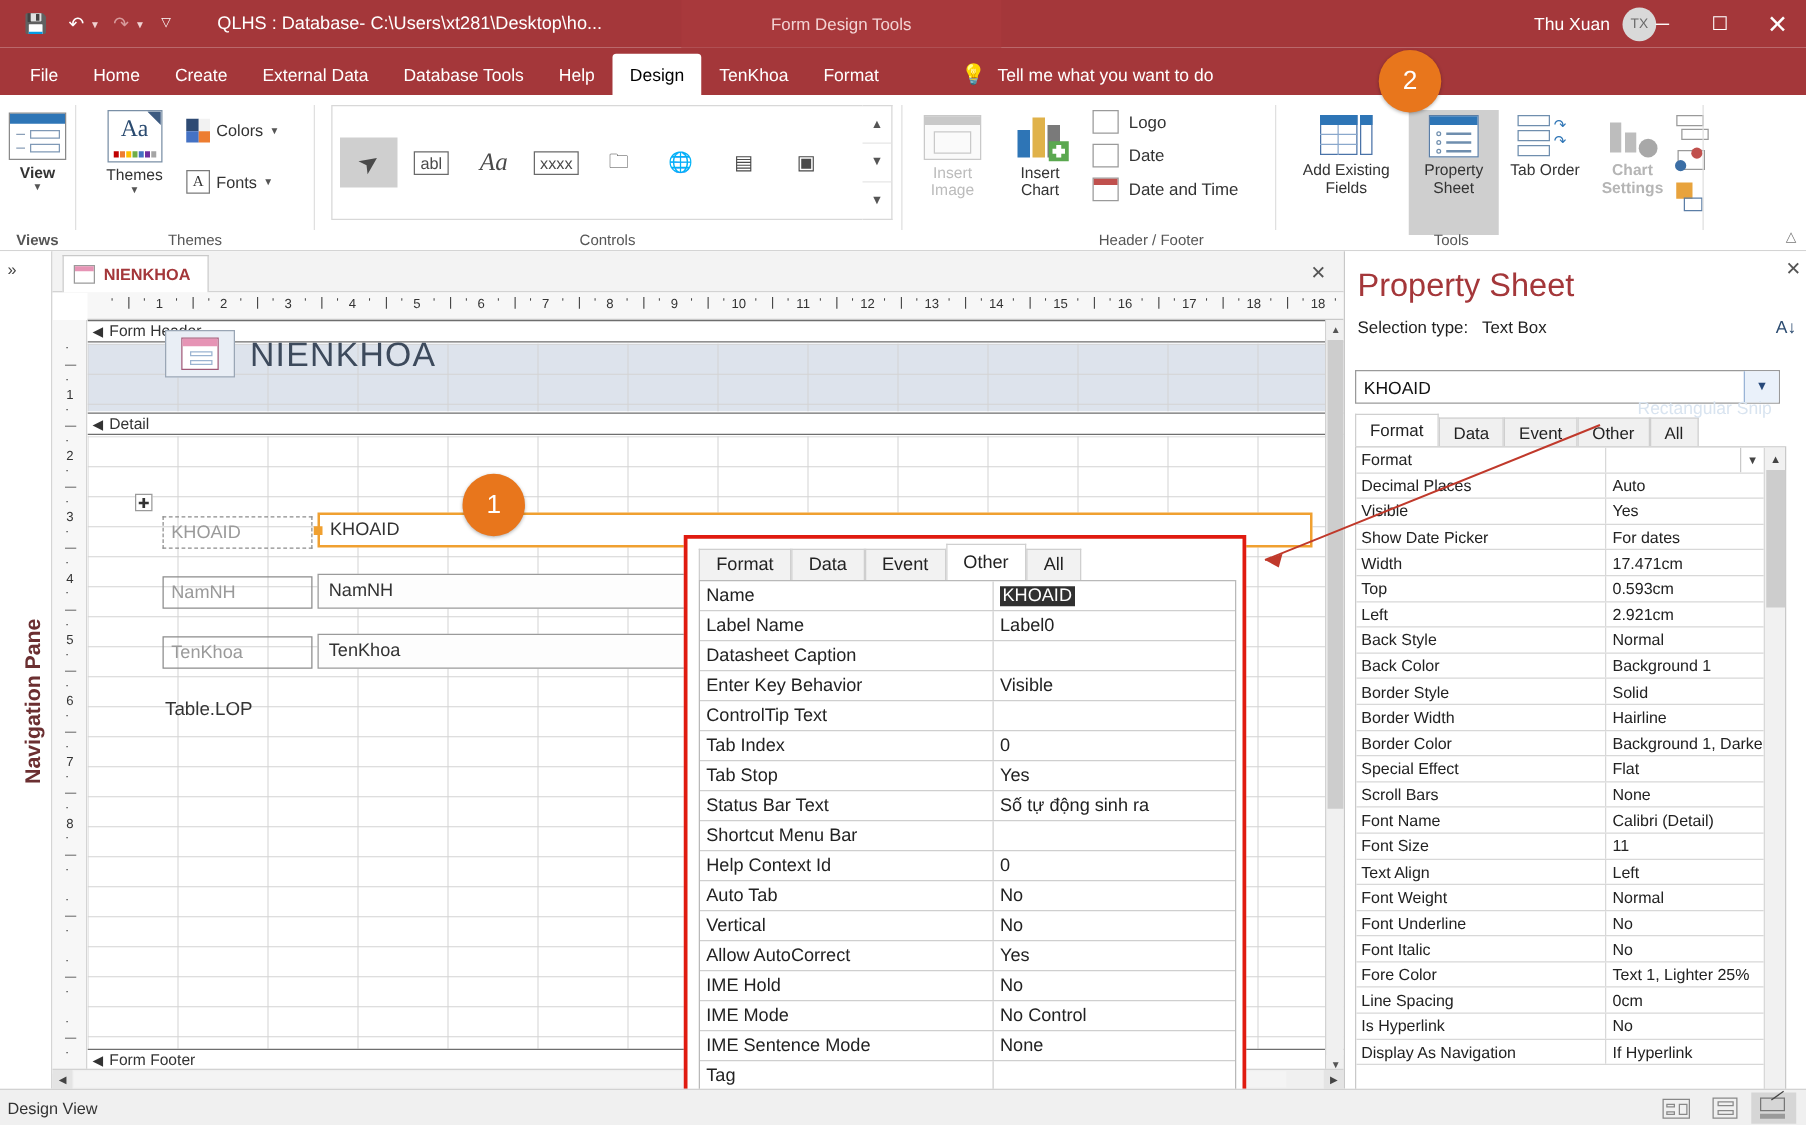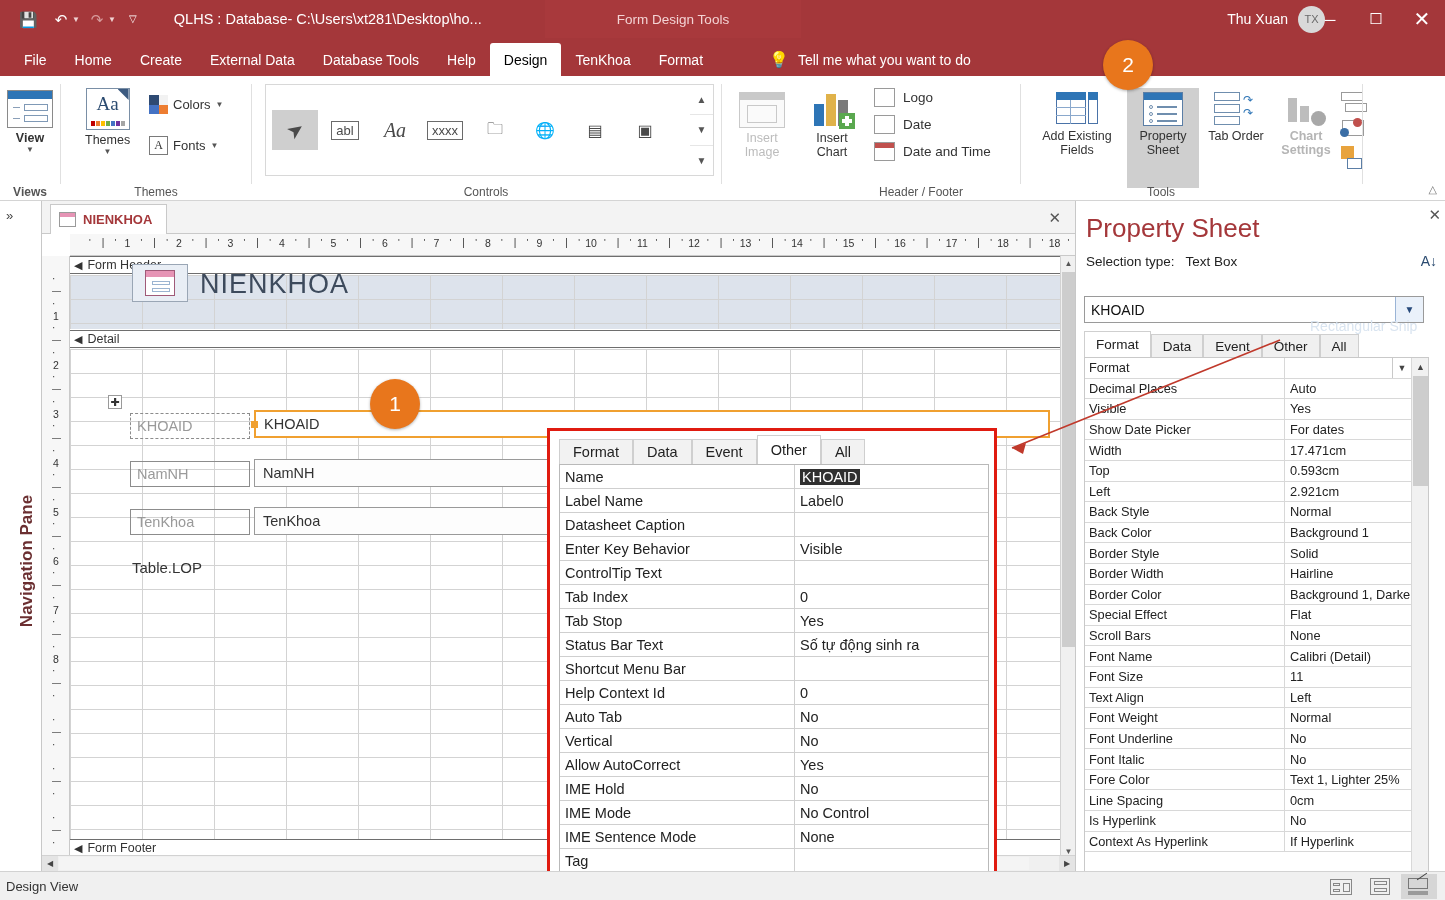--- a/index.html
+++ b/index.html
@@ -959,21 +959,21 @@
           </div>
           <div class="ps-row">
             <div class="ps-k">Line Spacing</div>
             <div class="ps-v">0cm</div>
           </div>
           <div class="ps-row">
             <div class="ps-k">Is Hyperlink</div>
             <div class="ps-v">No</div>
           </div>
           <div class="ps-row">
-            <div class="ps-k">Context As Hyperlink</div>
+            <div class="ps-k">Display As Navigation</div>
             <div class="ps-v">If Hyperlink</div>
           </div>
         </div>
       <div class="ps-scroll">
         <div class="pss-up">▲</div>
         <div class="pss-thumb"></div>
         <div class="pss-dn">▼</div>
       </div>
     </div>
   </div>

